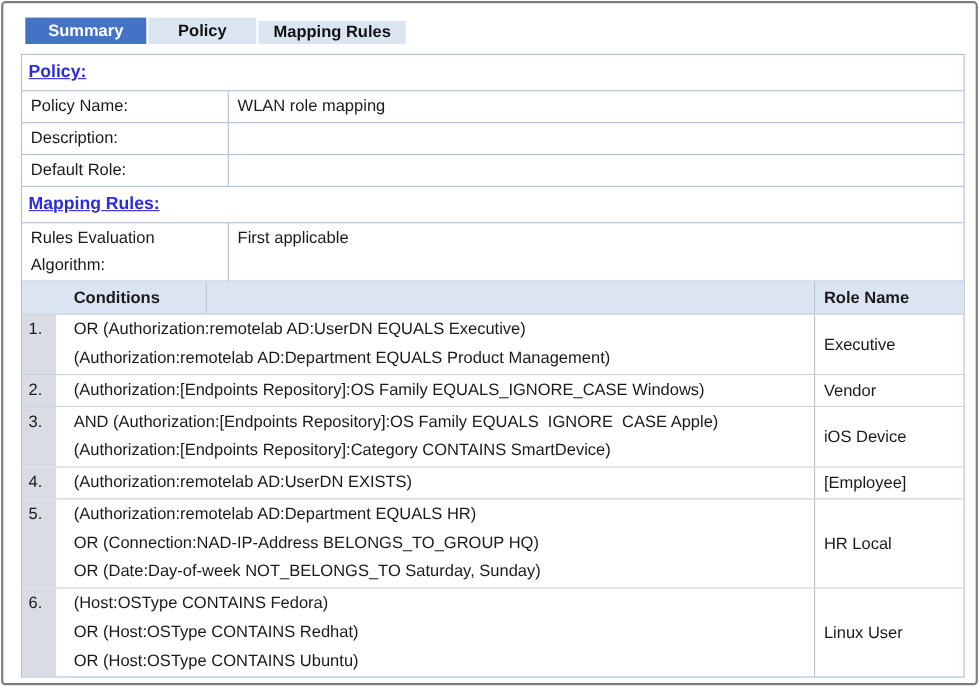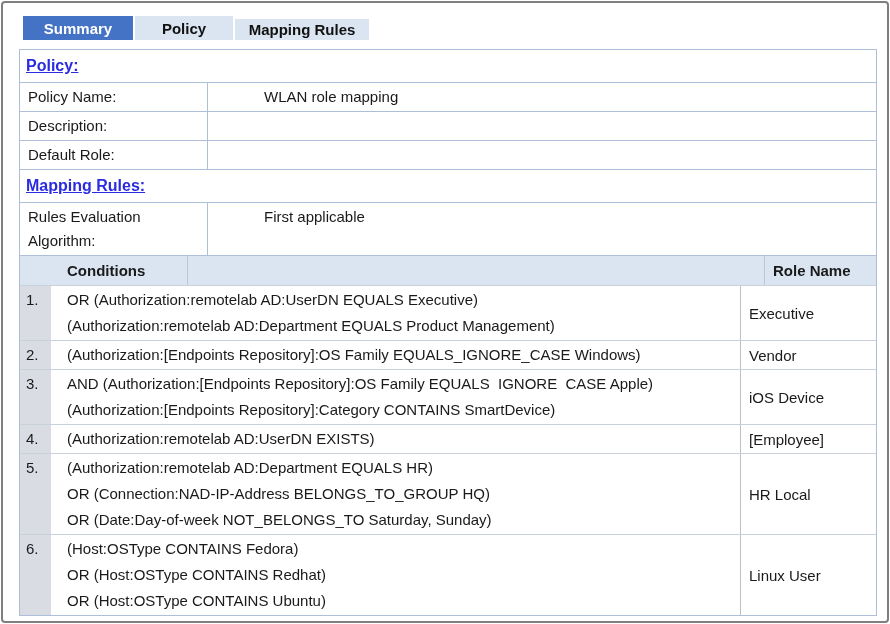--- a/index.html
+++ b/index.html
@@ -26,31 +26,31 @@
   .tab-policy{width:98px;height:24px;}
   .tab-mapping{width:134px;height:21px;margin-top:3px;}
   .stray{position:absolute;left:494px;top:48px;width:3px;height:9px;background:#b2b6bc;}
 
   .summary-table{position:absolute;left:16px;top:46px;width:858px;
     border:1px solid var(--border-blue);box-sizing:border-box;background:#fff;}
   .heading-row{height:32px;display:flex;align-items:center;padding-left:6px;
     border-bottom:1px solid var(--border-blue);}
   .heading-link{color:var(--link);font-weight:bold;font-size:16px;
     text-decoration:underline;cursor:pointer;}
-  .kv-row{display:flex;border-bottom:1px solid var(--border-blue);gap:48px;}
+  .kv-row{display:flex;border-bottom:1px solid var(--border-blue);}
   .kv-label{width:188px;box-sizing:border-box;border-right:1px solid var(--border-blue);
     padding:2px 6px 2px 8px;font-size:15px;line-height:24px;}
   .kv-value{flex:1;padding:2px 6px 2px 8px;font-size:15px;line-height:24px;}
 
   .cond-header{display:flex;background:var(--header-bg);height:29px;
     border-bottom:1px solid var(--border-light);font-weight:bold;font-size:15px;}
   .ch-left{width:168px;box-sizing:border-box;display:flex;align-items:center;
     padding-left:47px;border-right:1px solid #b9c6d8;}
   .ch-mid{flex:1;}
-  .ch-role{width:112px;box-sizing:border-box;display:flex;align-items:center;
+  .ch-role{width:136px;box-sizing:border-box;display:flex;align-items:center;
     padding-left:8px;border-left:1px solid #b9c6d8;}
 
   .rule-row{display:flex;border-bottom:1px solid var(--border-light);}
   .rule-row:last-child{border-bottom:none;}
   .rule-num{width:31px;box-sizing:border-box;background:var(--numbg);
     font-size:15px;padding:2px 0 0 6px;line-height:24px;}
   .rule-conds{flex:1;padding:1px 4px 1px 16px;font-size:15px;}
   .cond-line{line-height:26px;white-space:pre-wrap;}
   .rule-role{width:136px;box-sizing:border-box;display:flex;align-items:center;
     padding-left:8px;border-left:1px solid var(--border-gray);font-size:15px;}

